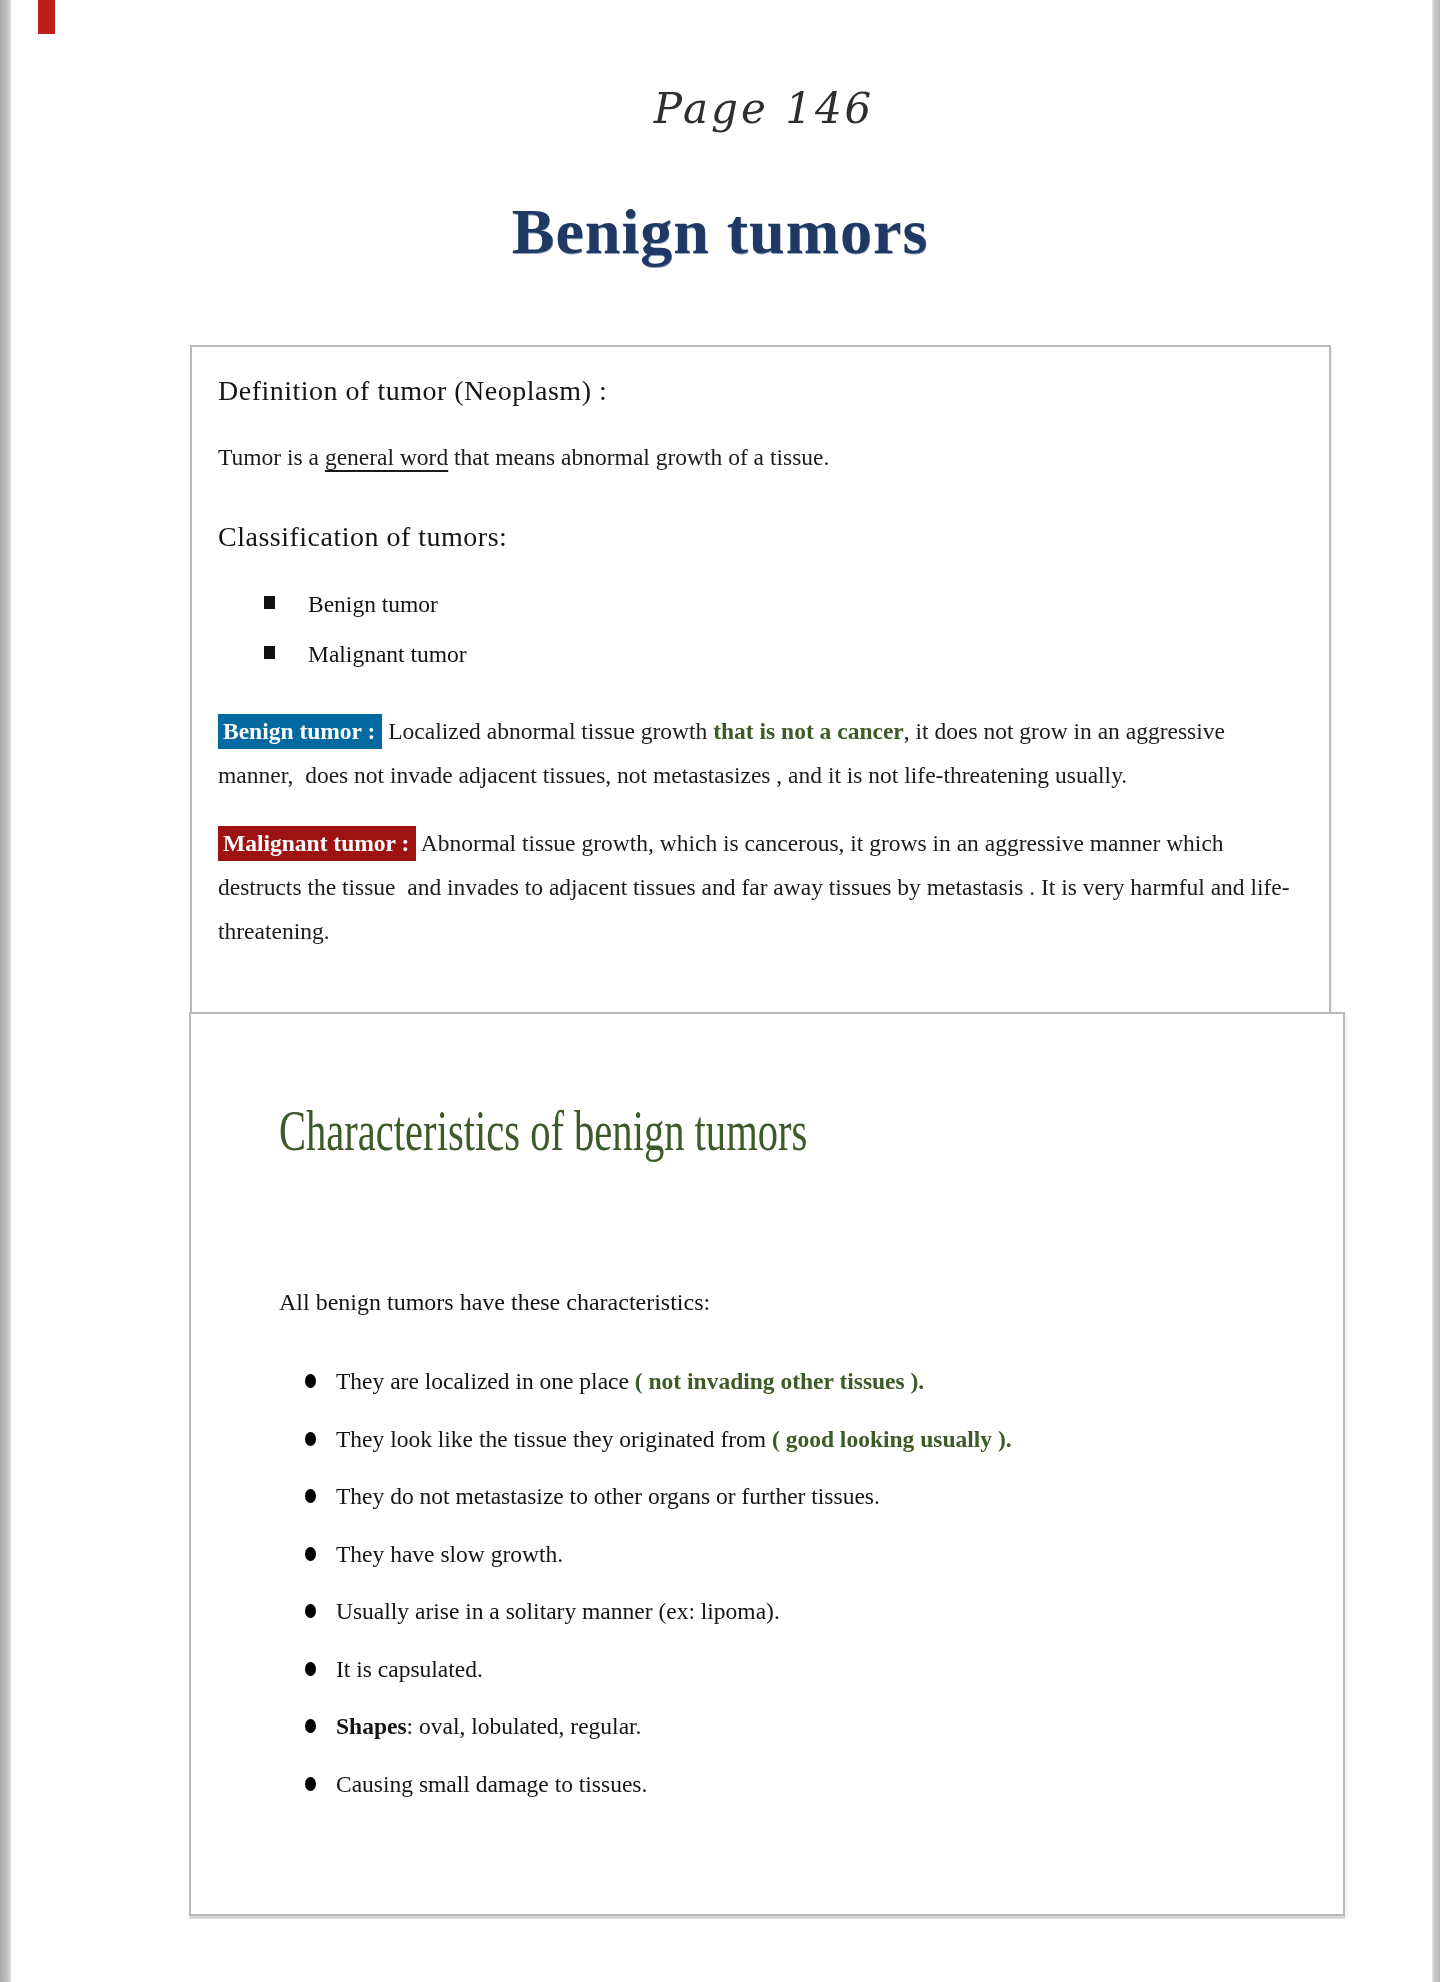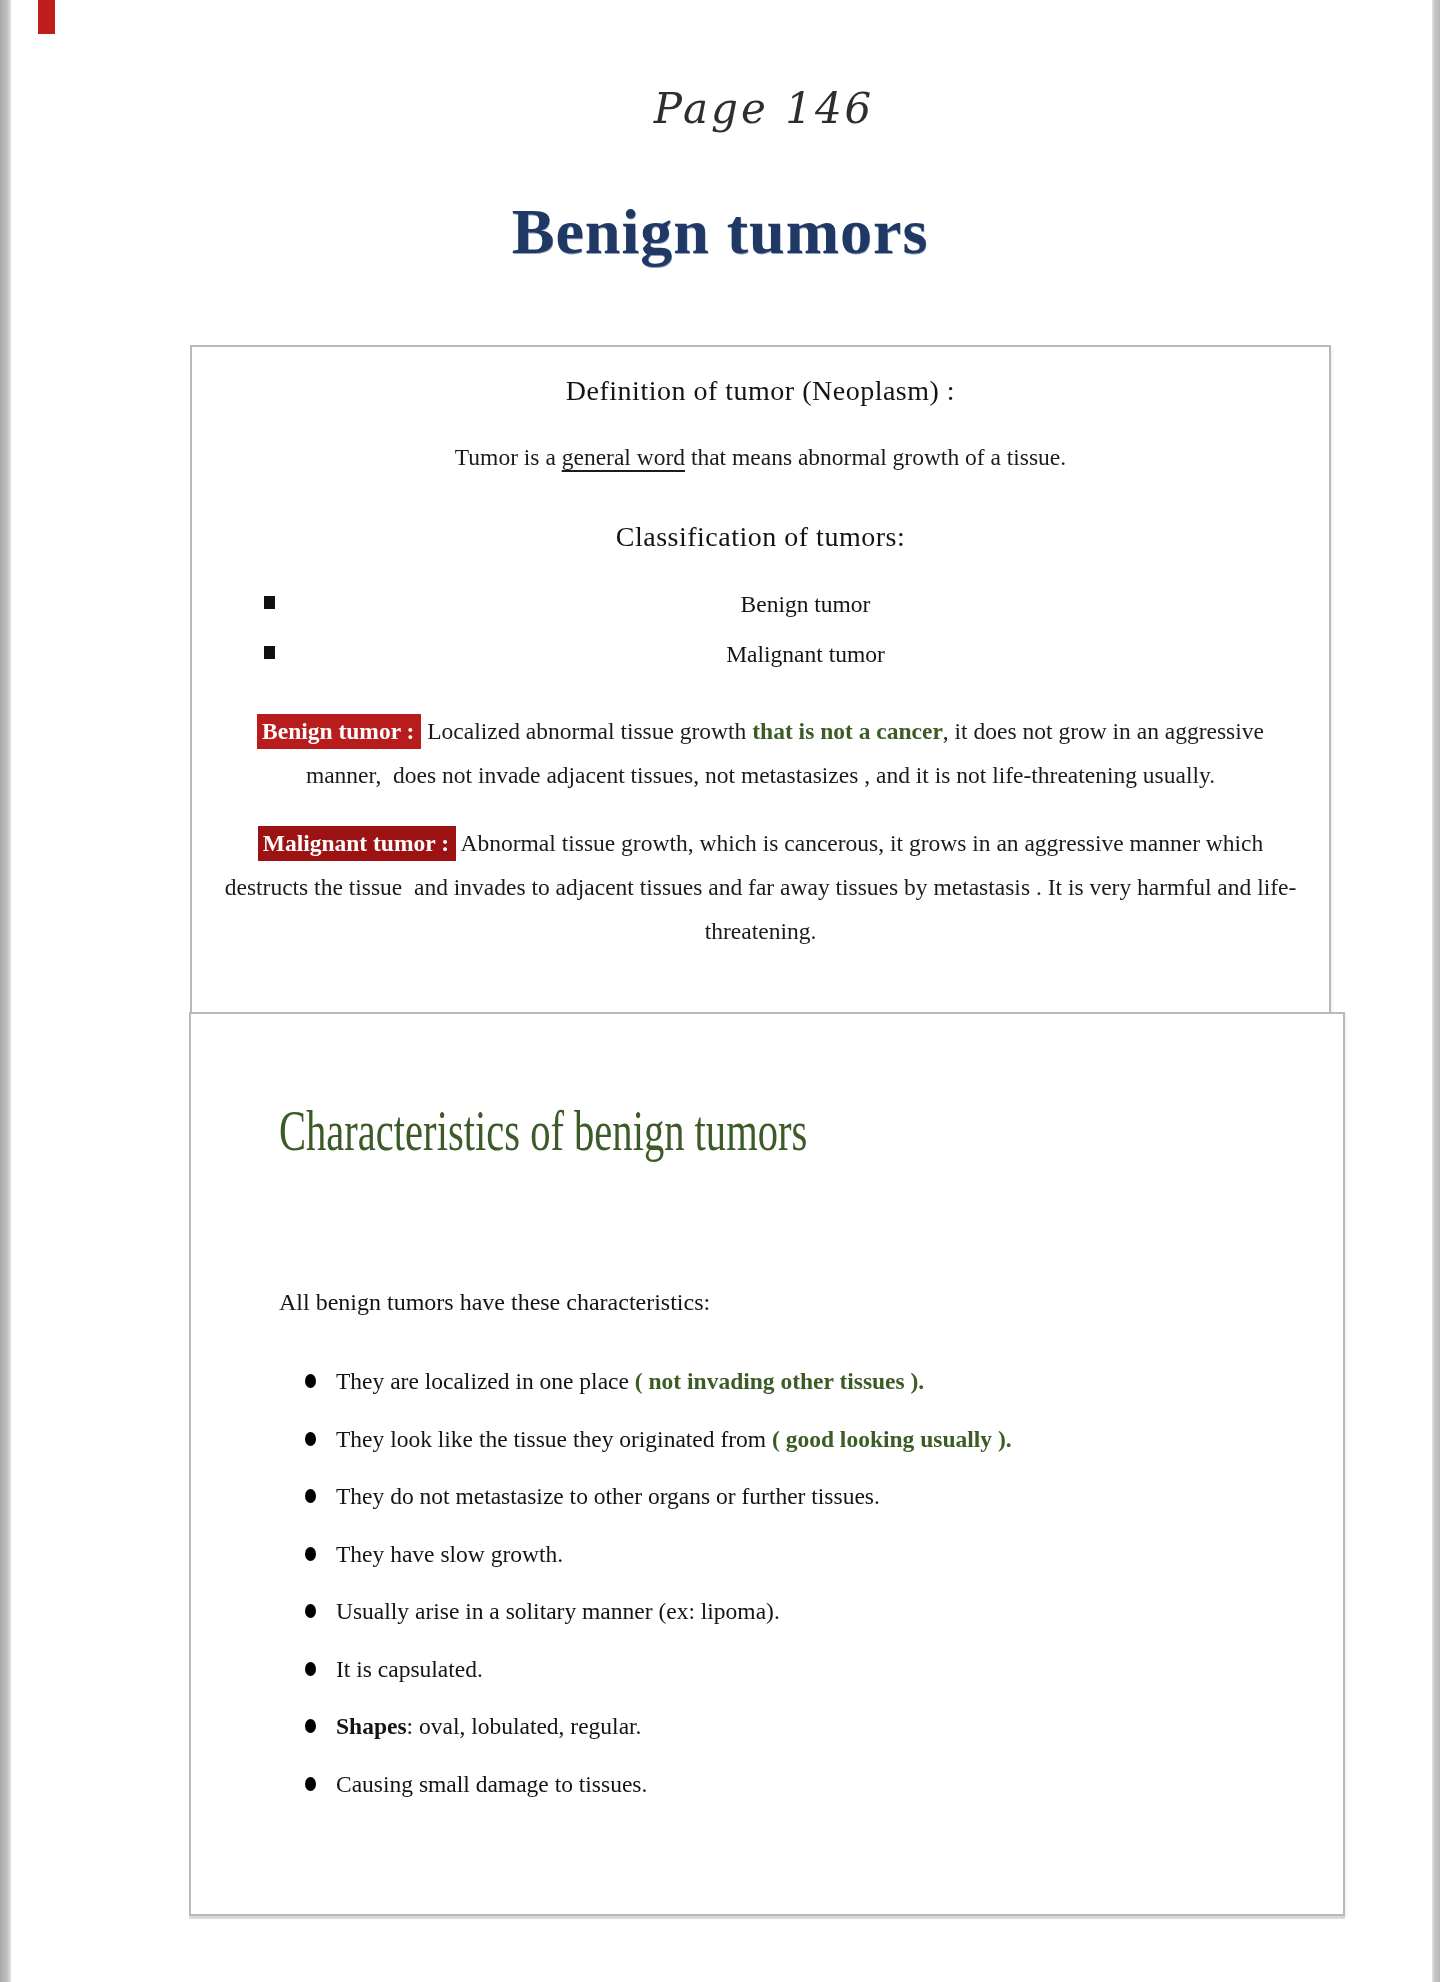--- a/index.html
+++ b/index.html
@@ -21,41 +21,41 @@
   .doc-title{
     position:absolute;top:152px;left:0;width:100%;text-align:center;
     font-size:64px;color:#1f3864;letter-spacing:1px;
     text-shadow:0.5px 0.5px 0 #8fa3c0;
   }
 
   .frame{
     position:absolute;background:#ffffff;border:2px solid #b9b9b9;
     box-sizing:border-box;box-shadow:0 3px 0 rgba(0,0,0,0.12),2px 2px 2px rgba(0,0,0,0.05);
   }
-  .box1{left:190px;top:345px;width:1141px;height:805px;padding:10px 26px 0 26px;text-align:center;}
+  .box1{left:190px;top:345px;width:1141px;height:805px;padding:10px 26px 0 26px;}
   .box2{left:189px;top:1012px;width:1156px;height:904px;padding:2px 40px 0 88px;}
 
   .h-def{font-size:28px;font-weight:normal;color:#141414;margin:18px 0 0 0;letter-spacing:0.5px;}
   .h-class{font-size:28px;font-weight:normal;color:#141414;margin:42px 0 0 0;letter-spacing:0.5px;}
   .body-text{font-size:23.5px;line-height:44px;}
   .p-def{margin:28px 0 0 0;}
 
   ul{list-style:none;margin:0;padding:0;}
   .sq-list{margin:26px 0 0 46px;}
   .sq-list li{
     position:relative;padding-left:44px;font-size:23.5px;line-height:50px;color:#141414;
   }
   .sq-list li::before{
     content:"";position:absolute;left:0;top:17px;width:11px;height:13px;background:#111;
   }
 
   .p-benign{margin:30px 0 0 0;}
   .p-malignant{margin:24px 0 0 0;}
 
-  .hl-green{background:#b91c1c;color:#ffffff;font-weight:bold;padding:4px 7px 5px 5px;}
+  .hl-green{background:#0369a1;color:#ffffff;font-weight:bold;padding:4px 7px 5px 5px;}
   .hl-red{background:#9d1212;color:#ffffff;font-weight:bold;padding:4px 7px 5px 5px;}
   .g{color:#3c5c26;font-weight:bold;}
   .b{font-weight:bold;}
   .u{text-decoration:underline;text-underline-offset:5px;}
   .uu{text-decoration-style:double;text-underline-offset:4px;}
 
   .char-heading{
     margin:86px 0 0 0;font-size:52px;font-weight:normal;color:#3d5b28;
     transform:scale(0.78,1.08);transform-origin:left center;white-space:nowrap;
   }

